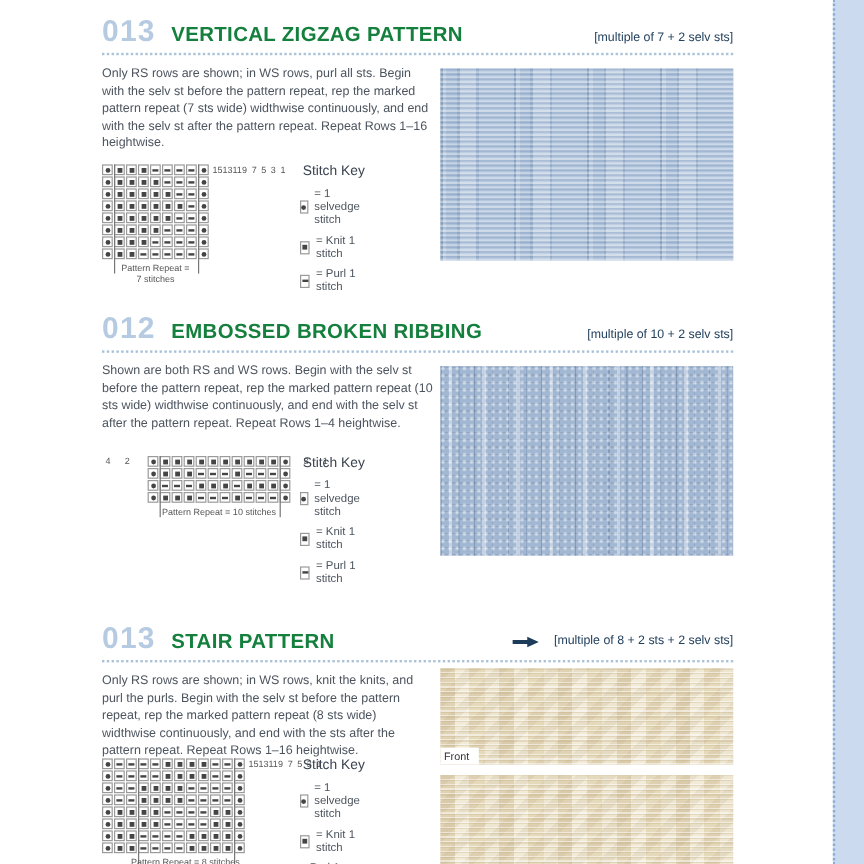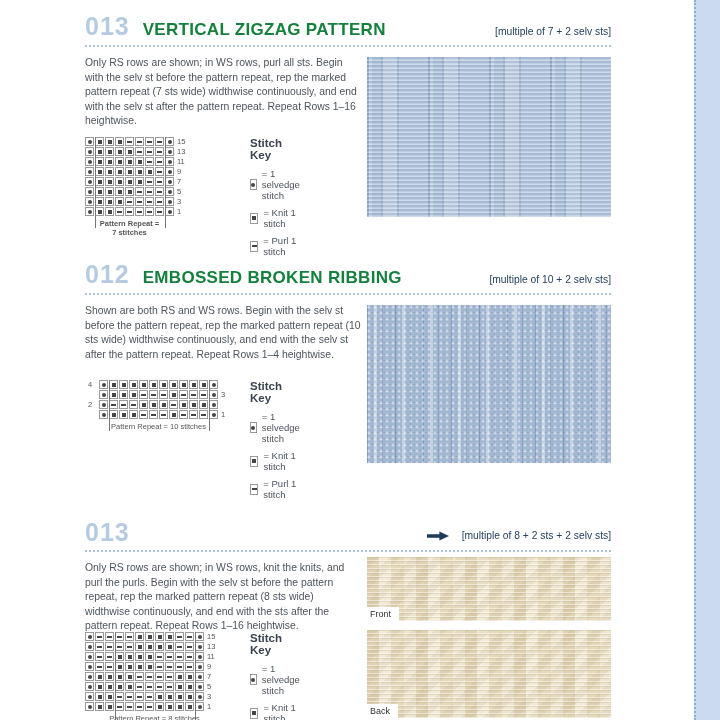--- a/index.html
+++ b/index.html
@@ -15,51 +15,51 @@
   .sec-title{font-size:17px;font-weight:bold;color:#15803d;margin-left:13px;letter-spacing:.3px;}
   .sec-right{margin-left:auto;display:flex;align-items:flex-end;gap:13px;}
   .sec-mult{font-size:10.3px;color:#24425f;font-weight:500;}
   .arrow-ic{display:inline-block;line-height:0;}
 
   .instr{margin-top:9px;font-size:10.4px;line-height:1.4;color:#4c545e;width:276px;}
 
   .chart-row{position:absolute;left:0;}
   #sec1 .chart-row{top:123px;} #sec2 .chart-row{top:118px;} #sec3 .chart-row{top:112px;}
   .chart-flex{display:flex;align-items:flex-start;}
-  .numcol{display:flex;flex-direction:column;margin:0 3px;}
+  .numcol{display:flex;margin:0 3px;}
   .rnum{height:10px;line-height:10px;font-size:7.5px;color:#555;min-width:8px;}
   .grid-wrap{position:relative;}
   .chart-grid{display:grid;gap:1px;}
   .cell{width:9px;height:9px;border:1px solid #9a9a9a;box-sizing:border-box;background:#fff;display:flex;align-items:center;justify-content:center;}
   .g-dot{width:4px;height:4px;border-radius:50%;background:#454545;}
   .g-sq{width:4px;height:4px;background:#454545;}
   .g-dash{width:5px;height:2px;background:#454545;}
   .repeat-ov{position:absolute;top:0;border-left:1px solid #777;border-right:1px solid #777;pointer-events:none;}
   .repeat-label{position:absolute;text-align:center;font-size:7.5px;line-height:1.2;color:#555;white-space:pre-line;}
 
   .stitch-key{position:absolute;left:165px;top:0;}
-  .sk-title{font-size:11.5px;font-weight:bold;color:#3a4350;margin-bottom:7px;}
+  .sk-title{font-size:11.5px;font-weight:normal;color:#3a4350;margin-bottom:7px;text-align:right;}
   .sk-item{display:flex;align-items:center;margin-bottom:6px;font-size:9.5px;color:#4c545e;}
   .sk-cell{width:11px;height:11px;margin-right:5px;}
 
   .photo{position:absolute;right:0;width:244px;}
   .photo-blue-1{top:43px;height:160px;background-color:#aabfd8;background-image:
     repeating-linear-gradient(0deg, rgba(255,255,255,.35) 0 1px, rgba(255,255,255,0) 2px, rgba(104,130,168,.28) 3px, rgba(255,255,255,0) 4px),
     repeating-linear-gradient(90deg, rgba(92,118,156,.35) 0 2px, rgba(255,255,255,.22) 2px 5px, rgba(173,192,216,.12) 5px 14px, rgba(92,118,156,.22) 14px 16px, rgba(225,233,243,.35) 16px 30px, rgba(120,145,180,.28) 30px 32px, rgba(200,214,232,.28) 32px 61px);}
   .photo-blue-2{top:43px;height:158px;background-color:#a2b7d2;background-image:
     radial-gradient(circle at 2px 2px, rgba(255,255,255,.5) 1px, rgba(255,255,255,0) 2px),
     repeating-linear-gradient(90deg, rgba(72,98,138,.35) 0 1px, rgba(255,255,255,0) 1px 7px, rgba(255,255,255,.38) 7px 10px, rgba(255,255,255,0) 10px 15px, rgba(72,98,138,.2) 15px 16px, rgba(255,255,255,0) 16px 28px),
     repeating-linear-gradient(0deg, rgba(82,108,146,.22) 0 1px, rgba(255,255,255,0) 1px 6px);
     background-size:6px 6px,auto,auto;}
   .photo-stack{position:absolute;right:0;top:37px;width:244px;}
   .photo-cream{position:relative;width:244px;background-color:#e9dfc5;background-image:
     repeating-linear-gradient(0deg, rgba(255,255,255,.5) 0 1px, rgba(255,255,255,0) 1px 3px, rgba(190,168,124,.28) 3px 4px),
     repeating-linear-gradient(135deg, rgba(180,158,116,.16) 0 8px, rgba(255,255,255,0) 8px 16px),
     repeating-linear-gradient(90deg, rgba(201,180,138,.28) 0 12px, rgba(255,252,244,.4) 12px 24px, rgba(222,205,166,.3) 24px 37px, rgba(246,240,226,.38) 37px 49px);}
-  .photo-front{height:64px;margin-bottom:9px;}
+  .photo-front{height:80px;margin-bottom:9px;}
   .photo-back{height:88px;}
   .photo-tag{position:absolute;left:0;bottom:0;background:#fff;color:#333;font-size:9px;padding:2px 8px 2px 3px;}
 </style>
 </head>
 <body>
 
 <div id="page">
   <div class="side-strip"></div>
 
   <div class="sec" id="sec1">
@@ -288,21 +288,21 @@
                   <span class="g-dash"></span>
                 </span>
                 <span class="cell">
                   <span class="g-dash"></span>
                 </span>
                 <span class="cell">
                   <span class="g-dot"></span>
                 </span>
               </div>
               <div class="repeat-ov" style="left: 10px; width: 69px; height: 91px;"></div>
-              <div class="repeat-label" style="left: -4px; width: 97px; top: 82px; font-weight: bold;">Pattern Repeat =
+              <div class="repeat-label" style="left: -4px; width: 97px; top: 82px;">Pattern Repeat =
 7 stitches</div>
             </div>
             <div class="numcol">
               <div class="rnum">15</div>
               <div class="rnum">13</div>
               <div class="rnum">11</div>
               <div class="rnum">9</div>
               <div class="rnum">7</div>
               <div class="rnum">5</div>
               <div class="rnum">3</div>
@@ -531,20 +531,21 @@
             </span>
             <span>= Purl 1 stitch</span>
           </div>
       </div>
     </div>
   </div>
 
   <div class="sec" id="sec3">
     <div class="sec-header">
       <span class="sec-num">013</span>
+      <span class="sec-title">STAIR PATTERN</span>
       <span class="sec-right">
         <span class="arrow-ic">
           <svg width="22" height="10" viewBox="0 0 24 10">
               <path d="M0 3.2 h13.5 V0.2 L24 5 L13.5 9.8 V6.8 H0 Z" fill="#1d3c59"></path>
             </svg>
         </span>
         <span class="sec-mult">[multiple of 8 + 2 sts + 2 selv sts]</span>
       </span>
     </div>
     <div class="instr">Only RS rows are shown; in WS rows, knit the knits, and purl the purls. Begin with the selv st before the pattern repeat, rep the marked pattern repeat (8 sts wide) widthwise continuously, and end with the sts after the pattern repeat. Repeat Rows 1–16 heightwise.</div>

